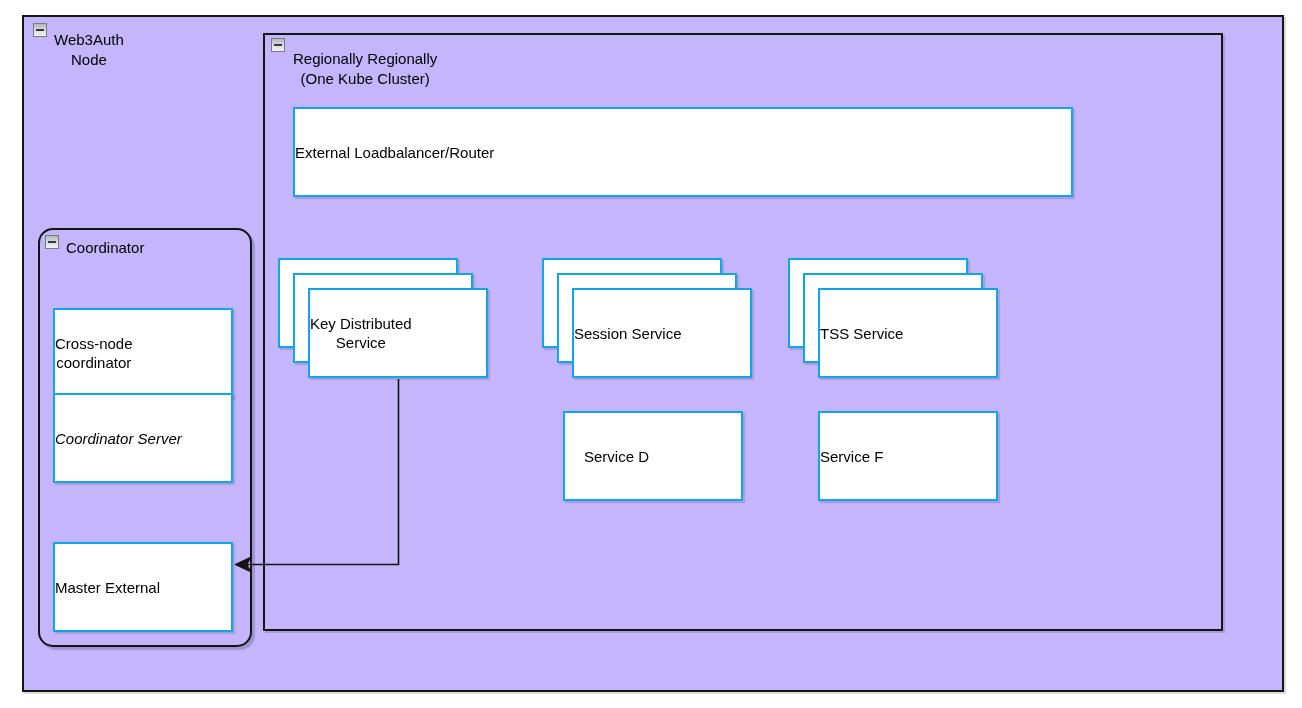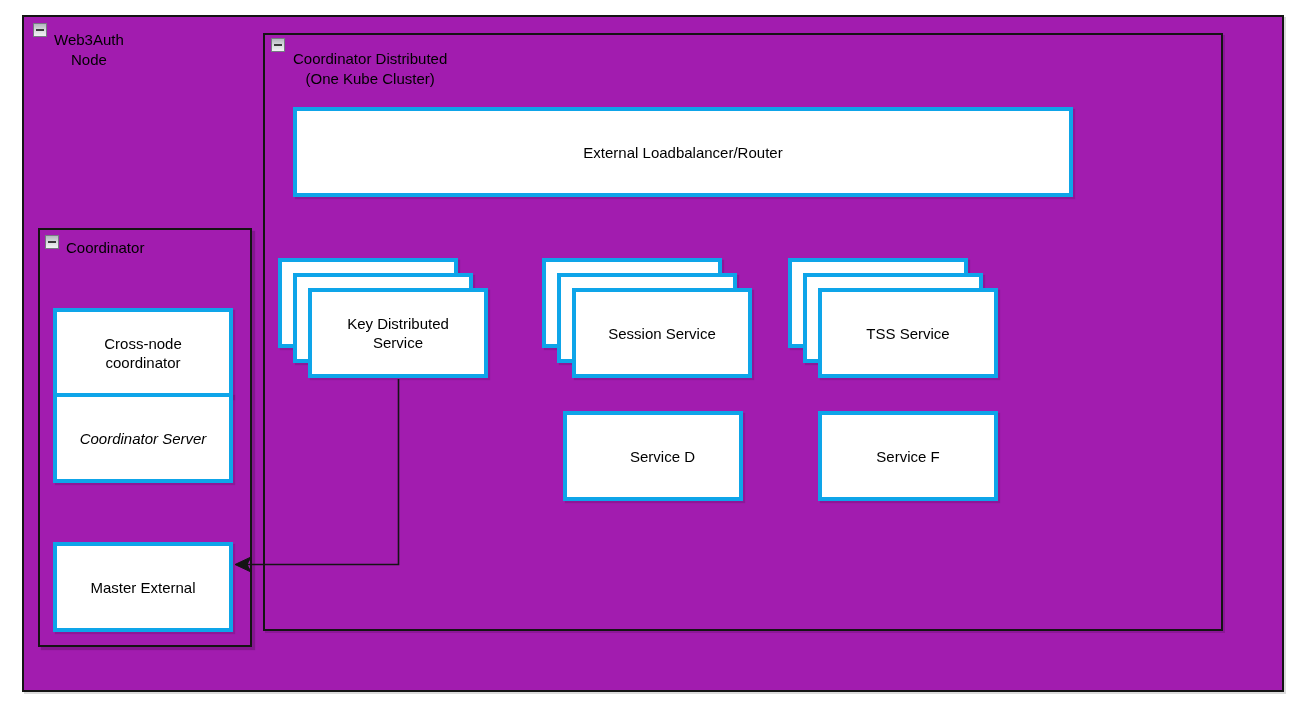--- a/index.html
+++ b/index.html
@@ -1,29 +1,29 @@
 <!DOCTYPE html>
 <html><head>
 <meta charset="utf-8">
 <style>
   html,body{margin:0;padding:0;background:#ffffff;}
   .canvas{
     position:relative;width:1302px;height:708px;background:#ffffff;overflow:hidden;
     font-family:"Liberation Sans","DejaVu Sans",sans-serif;color:#000;
   }
   .container{
-    position:absolute;box-sizing:border-box;background:#a21caf;
+    position:absolute;box-sizing:border-box;background:#c4b5fd;
     border:2px solid #141414;
   }
   .shadow-lite{box-shadow:2px 2px 0 rgba(0,0,0,0.14);}
-  .shadow{box-shadow:3px 3px 1px rgba(0,0,0,0.18);}
+  .shadow{box-shadow:3px 3px 1px rgba(0,0,0,0.18);border-radius:15px;}
   .box{
     position:absolute;box-sizing:border-box;width:180px;height:90px;
-    background:#ffffff;border:4px solid #0ea5e9;
-    display:flex;align-items:center;justify-content:center;
+    background:#ffffff;border:2px solid #0ea5e9;
+    display:flex;align-items:center;justify-content:flex-start;
     text-align:center;font-size:15px;line-height:19px;
     box-shadow:2px 2px 1px rgba(0,0,0,0.13);
   }
   .box span{white-space:pre-line;}
   .wide{width:780px;height:90px;}
   .stack{position:absolute;width:212px;height:122px;}
   .stack .layer1{left:0;top:0;}
   .stack .layer2{left:15px;top:15px;}
   .stack .layer3{left:30px;top:30px;}
   .clabel{
@@ -50,21 +50,21 @@
 
     <div class="collapse" style="left:9px;top:6px;"></div>
 
     <div class="clabel" style="left:30px;top:13px;">Web3Auth
 Node</div>
 
     <div class="container shadow-lite" style="left:239px;top:16px;width:960px;height:598px;">
 
       <div class="collapse" style="left:6px;top:3px;"></div>
 
-      <div class="clabel" style="left:28px;top:14px;">Coordinator Distributed
+      <div class="clabel" style="left:28px;top:14px;">Regionally Regionally
 (One Kube Cluster)</div>
 
       <div class="box wide" style="left:28px;top:72px;">
         <span>External Loadbalancer/Router</span>
       </div>
 
       <div class="stack" style="left:13px;top:223px;">
         <div class="box layer1"></div>
         <div class="box layer2"></div>
         <div class="box layer3">

